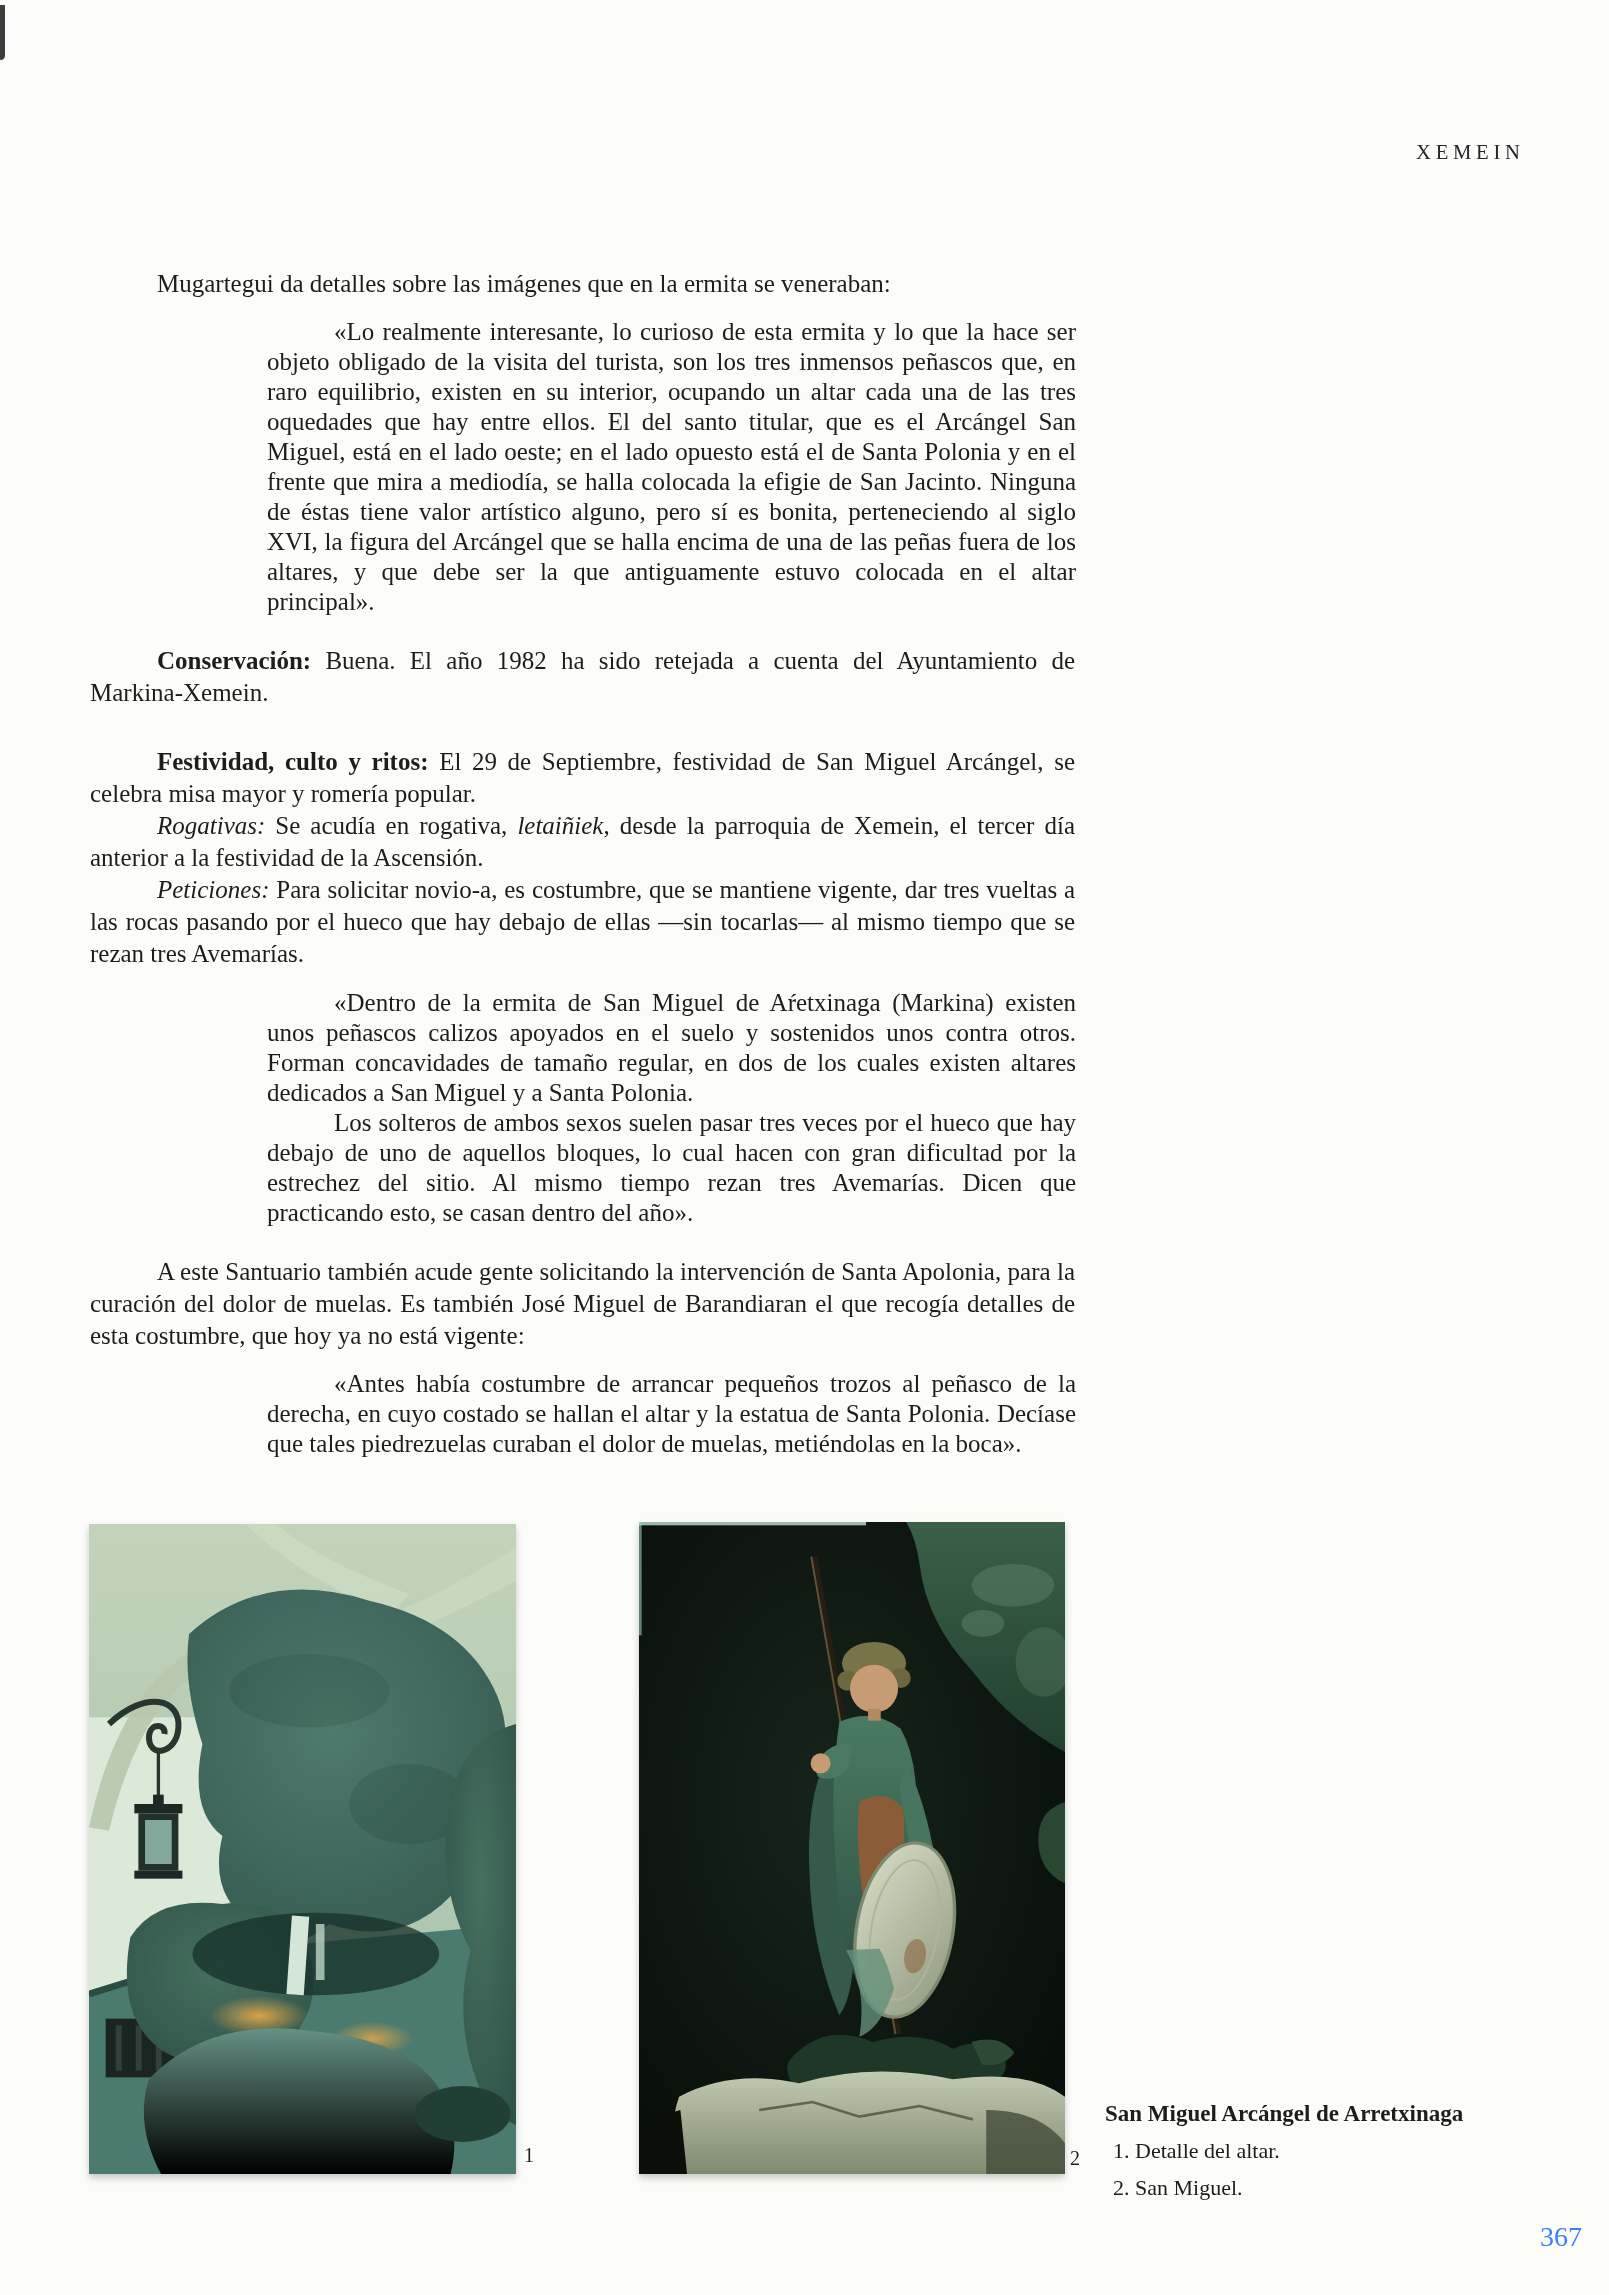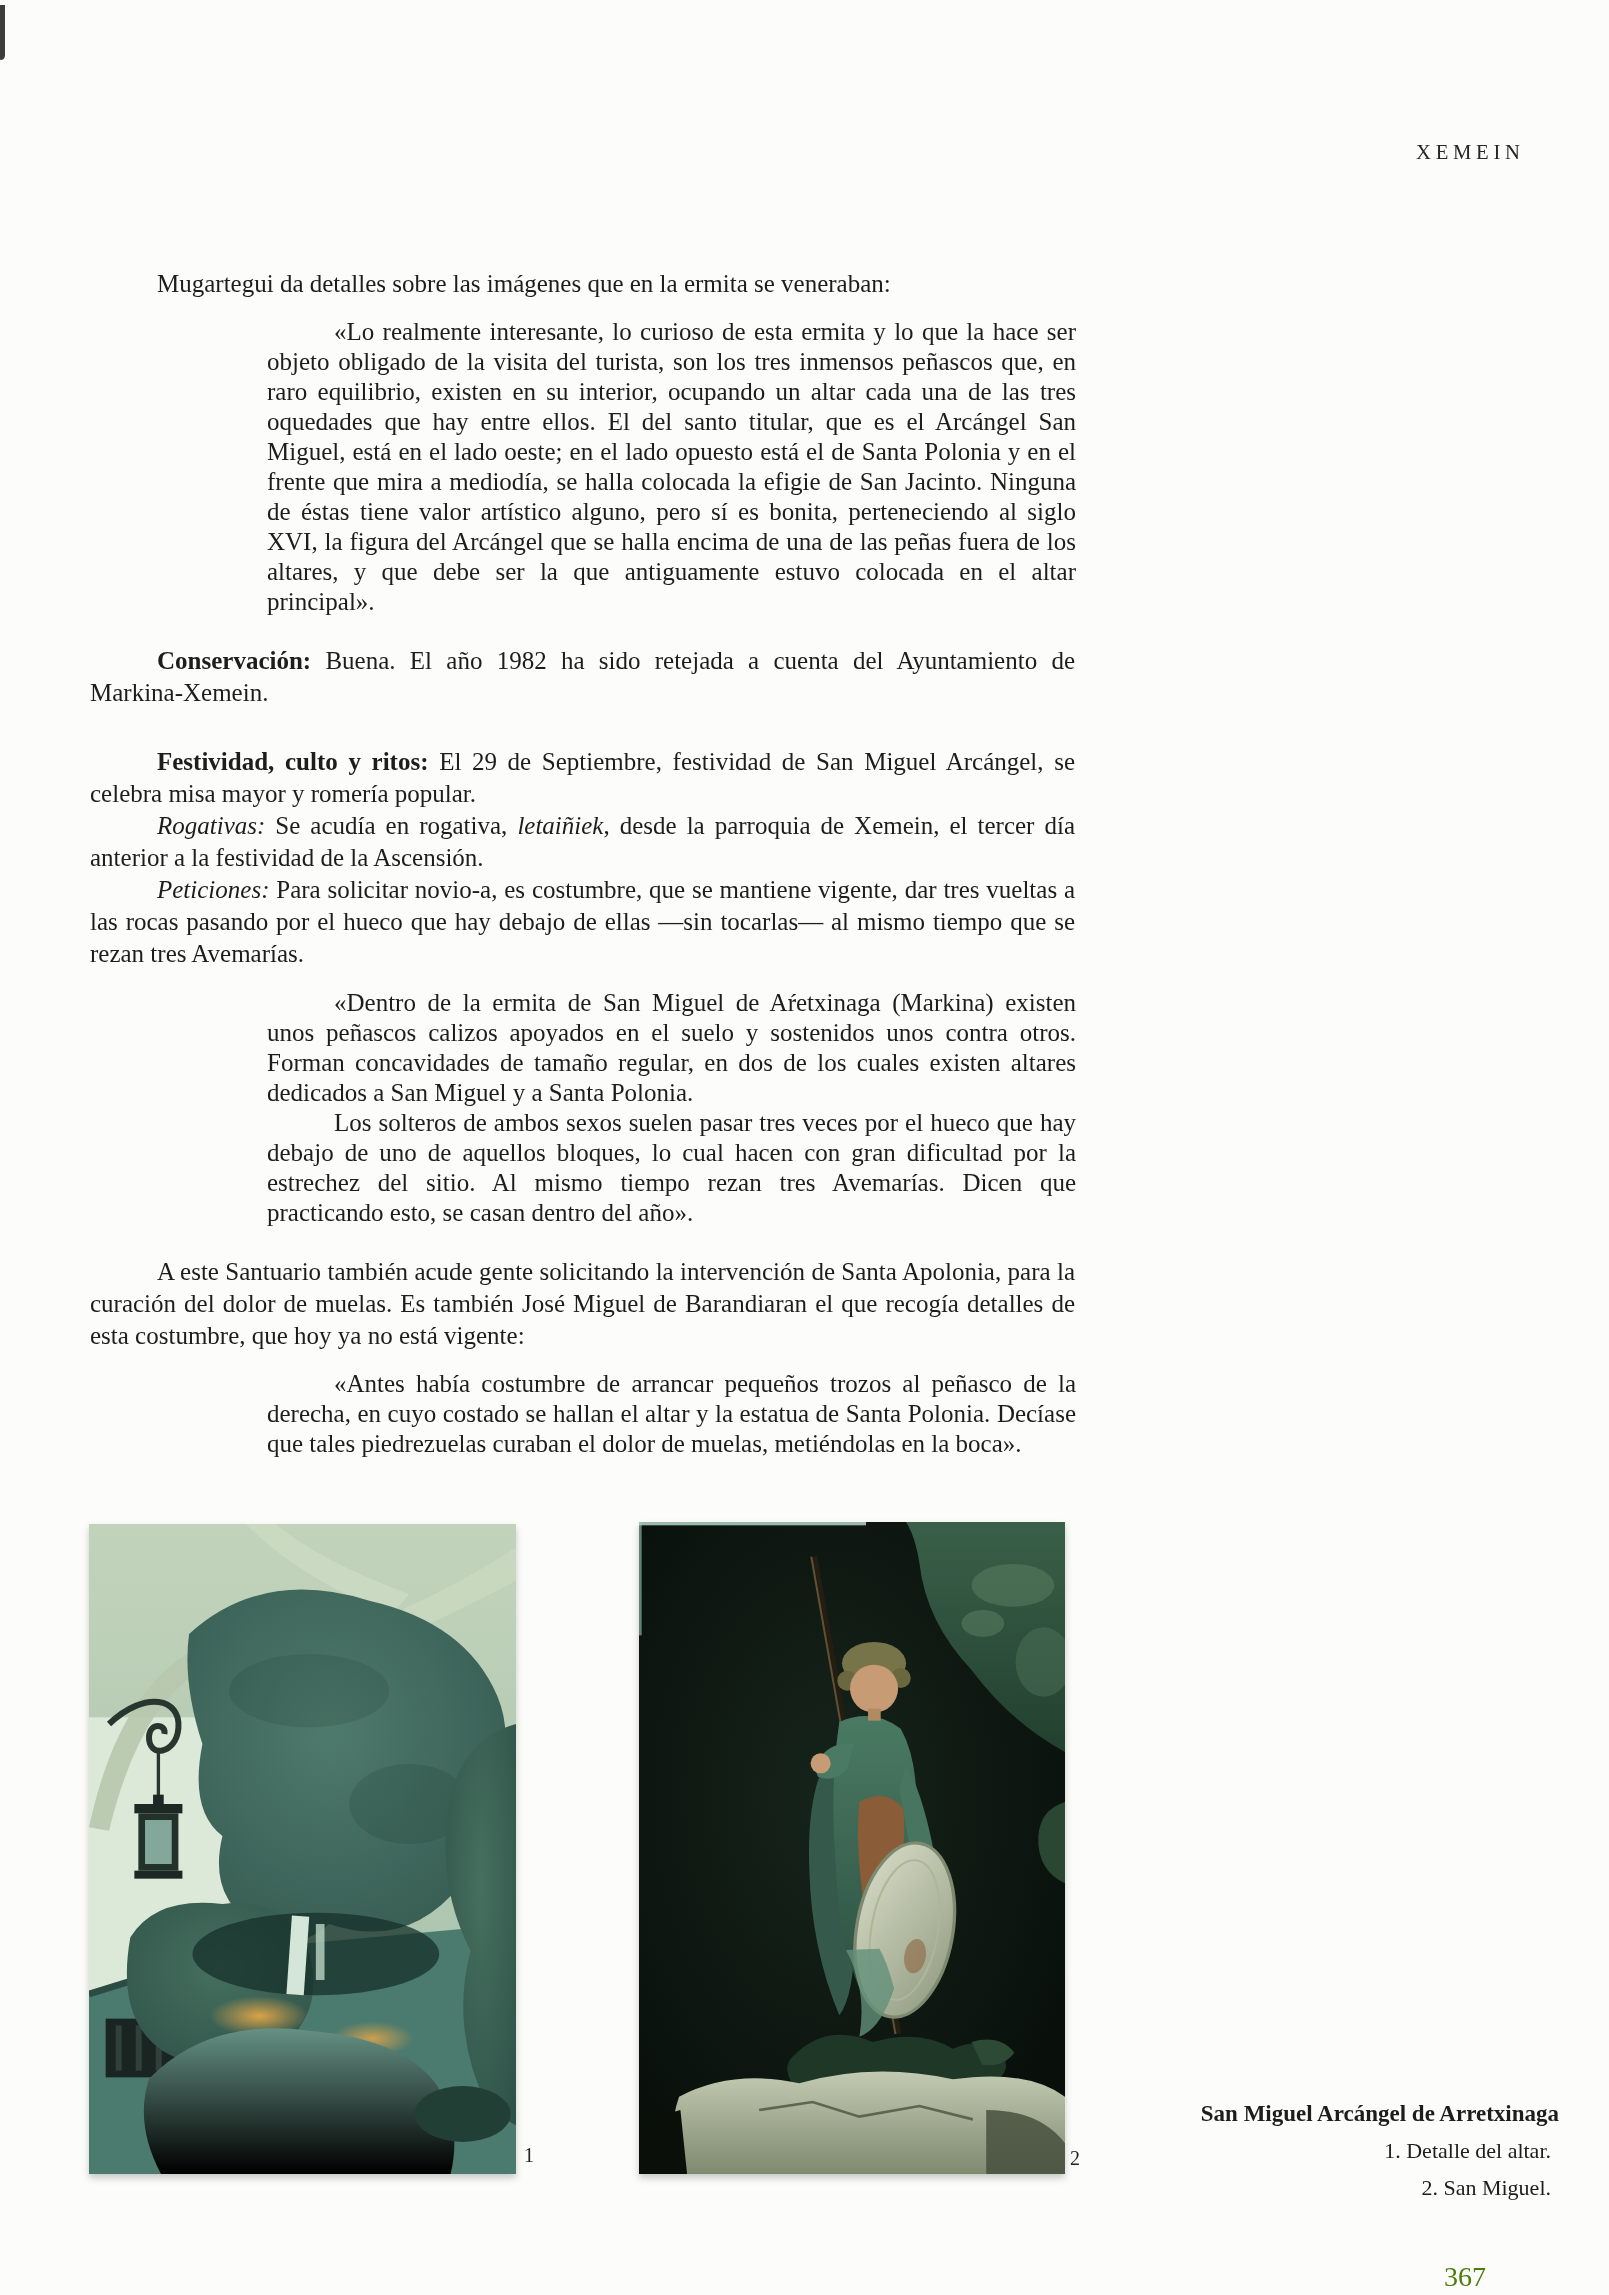--- a/index.html
+++ b/index.html
@@ -16,24 +16,24 @@
   .lbl-bold{font-weight:bold;}
   .lbl-italic{font-style:italic;}
   .it{font-style:italic;}
   .figure{position:absolute;box-shadow:0 4px 6.7px rgba(70,70,60,.28);}
   .fig1{left:89px;top:1524px;width:427px;height:650px;}
   .fig2{left:639px;top:1522px;width:426px;height:652px;}
   .figure svg{display:block;width:100%;height:100%;}
   .fig-num{position:absolute;font-size:20px;color:#222;}
   .fig-num1{left:524px;top:2144px;}
   .fig-num2{left:1070px;top:2147px;}
-  .caption{position:absolute;left:1105px;top:2099px;width:454px;font-size:22px;line-height:29px;text-align:right;}
+  .caption{position:absolute;left:1105px;top:2099px;width:454px;font-size:22px;line-height:29px;}
   .caption .caption-title{font-weight:bold;font-size:23px;margin:0 0 4px 0;}
   .caption p{margin:8px;}
-  .page-num{position:absolute;left:1444px;top:2221px;font-size:28px;color:#4d7c0f;margin-top:40px;}
+  .page-num{position:absolute;left:1540px;top:2221px;font-size:28px;color:#3b82f6;}
   .scan-artifact{position:absolute;left:0;top:5.3px;width:5.3px;height:55px;background:#1b1b1b;
                  border-radius:0 0 6.7px 1.3px;opacity:.85;}
 </style>
 </head>
 <body>
 
 <div class="sheet">
 
   <div class="scan-artifact"></div>
 

